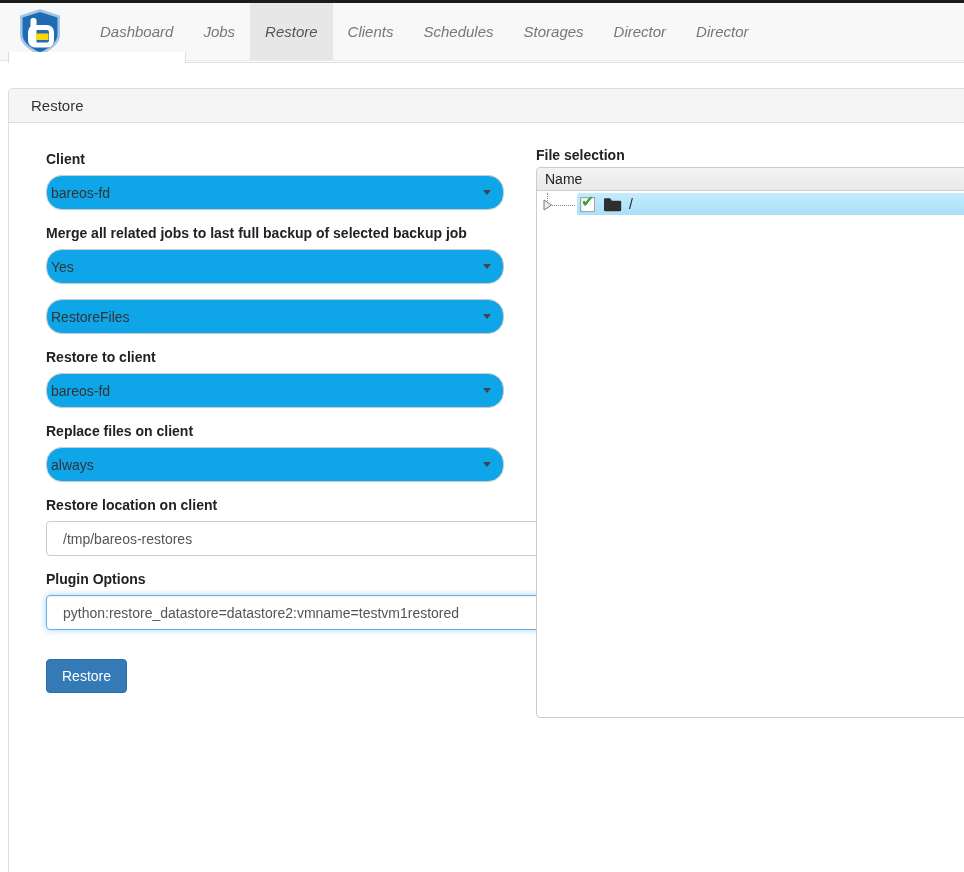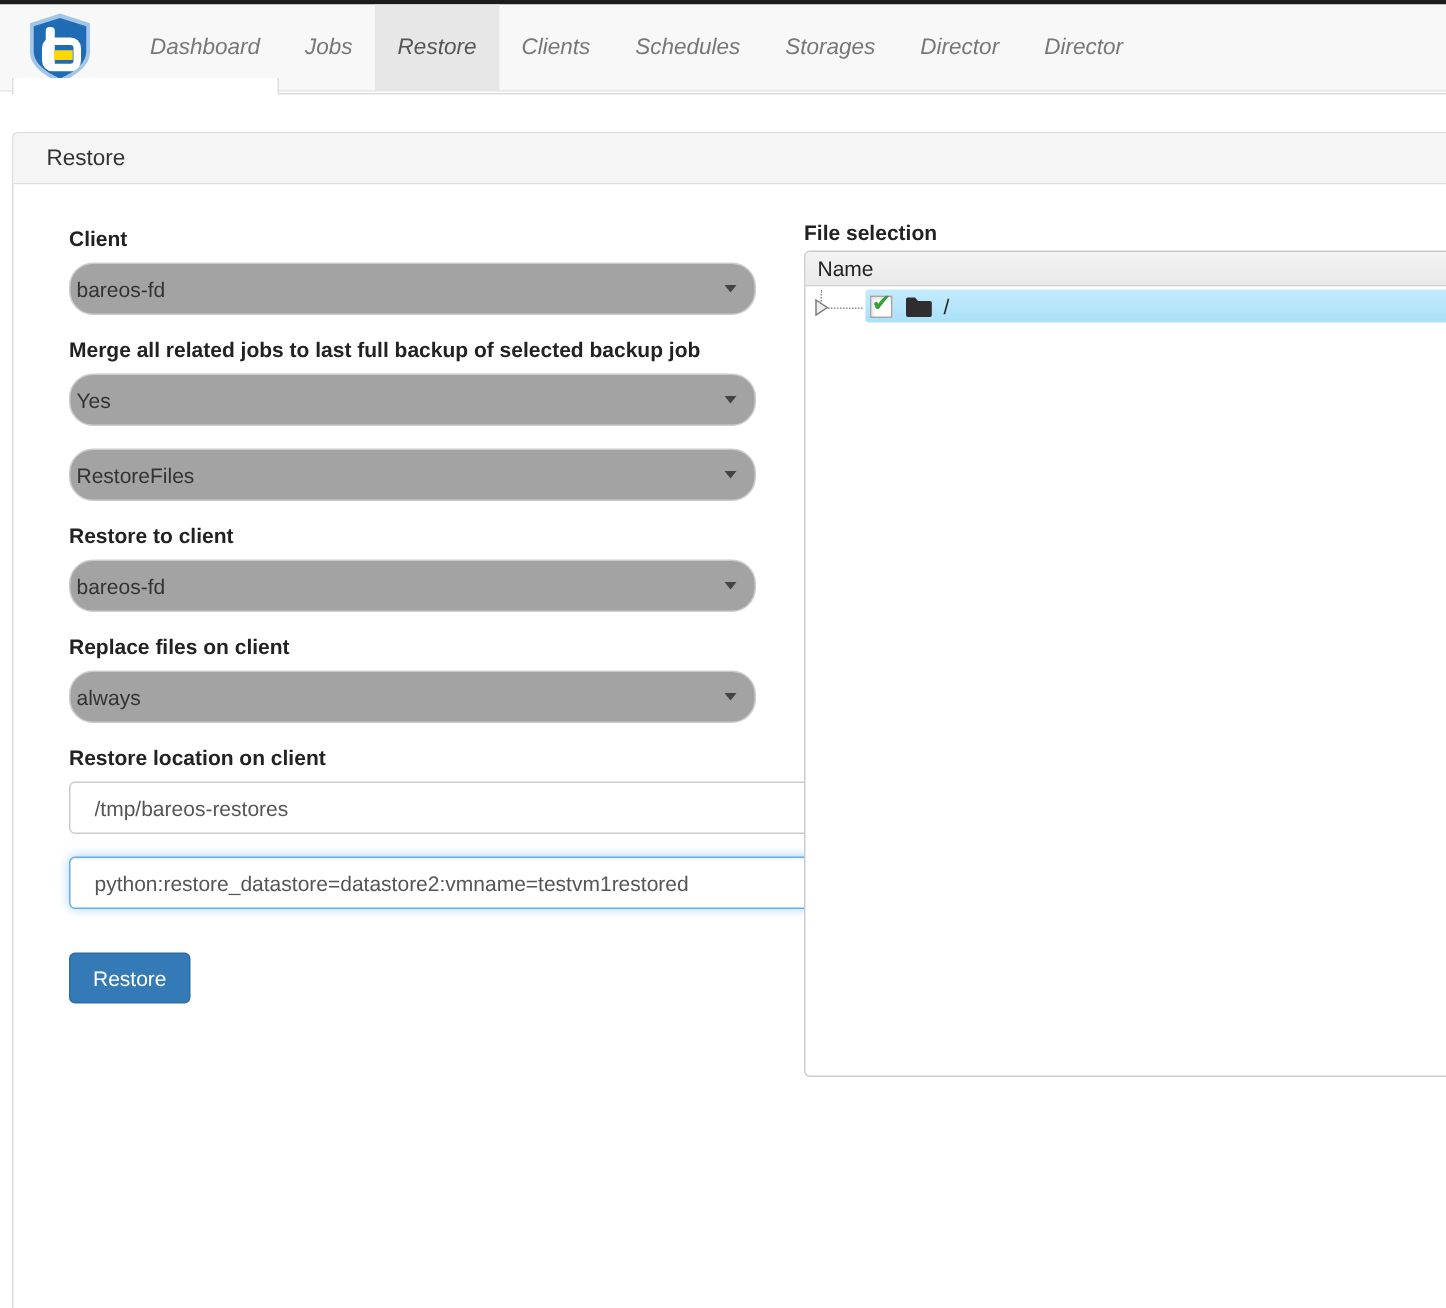--- a/index.html
+++ b/index.html
@@ -43,21 +43,21 @@
   }
   .panel-body { position:relative; height:765px; }
 
   
   .form-col { position:absolute; left:37px; top:28px; width:458px; }
   .form-group { margin-bottom:15px; }
   .form-group label {
     display:block; font-size:14px; font-weight:bold; color:#222; margin-bottom:8px;
   }
   .control {
-    width:458px; height:35px; background:#a3a3a3;
+    width:458px; height:35px; background:#0ea5e9;
     border:1px solid #ccc; border-radius:16px;
     display:flex; align-items:center; padding:0 12px 0 4px;
     font-size:14px; color:#333; cursor:pointer;
   }
   .control .val {
     flex:1; white-space:nowrap; overflow:hidden; text-overflow:ellipsis; padding-right:6px;
   }
   .caret {
     width:0; height:0; flex:none;
     border-left:4.5px solid transparent; border-right:4.5px solid transparent;
@@ -192,20 +192,21 @@
           <span class="caret"></span>
         </div>
       </div>
 
       <div class="form-group">
         <label>Restore location on client</label>
         <input class="text-control" type="text" value="/tmp/bareos-restores" style="">
       </div>
 
       <div class="form-group">
+        <label>Plugin Options</label>
         <input class="text-control focused" type="text" value="python:restore_datastore=datastore2:vmname=testvm1restored" style="">
       </div>
 
       <button class="btn-primary">Restore</button>
     </div>
 
     <div class="file-col">
       <span class="section-label">File selection</span>
       <div class="tree-panel">
         <div class="tree-header">Name</div>

